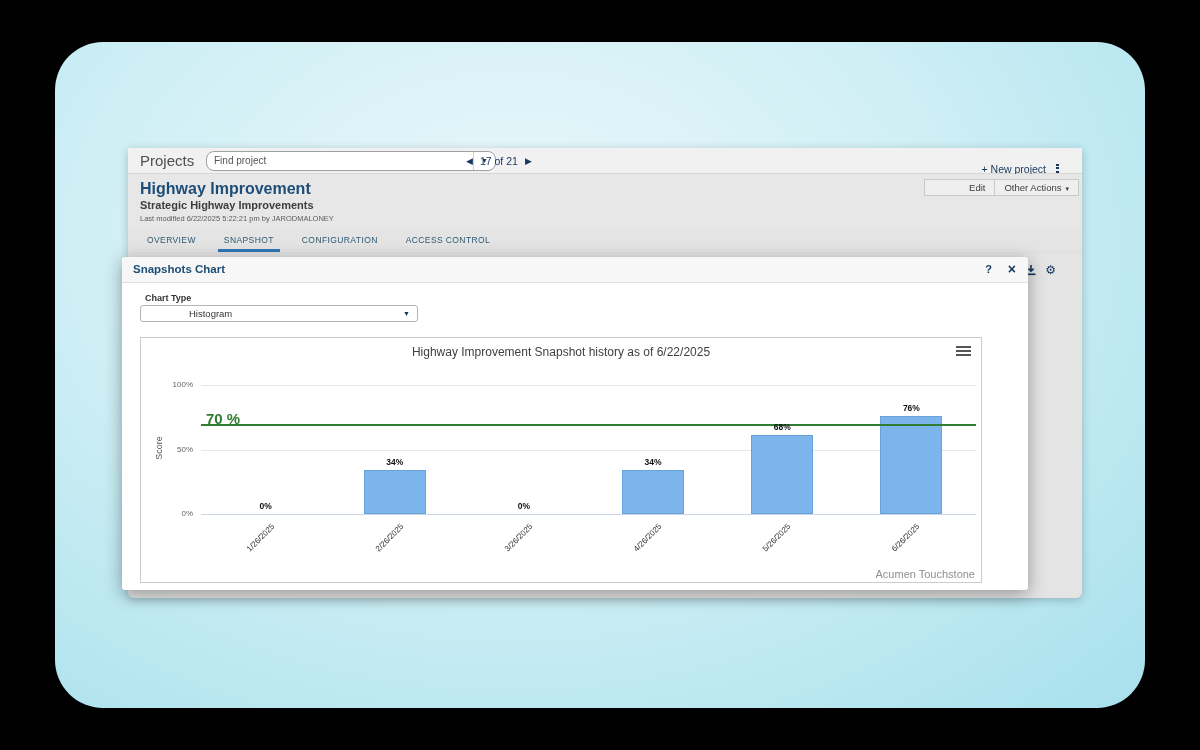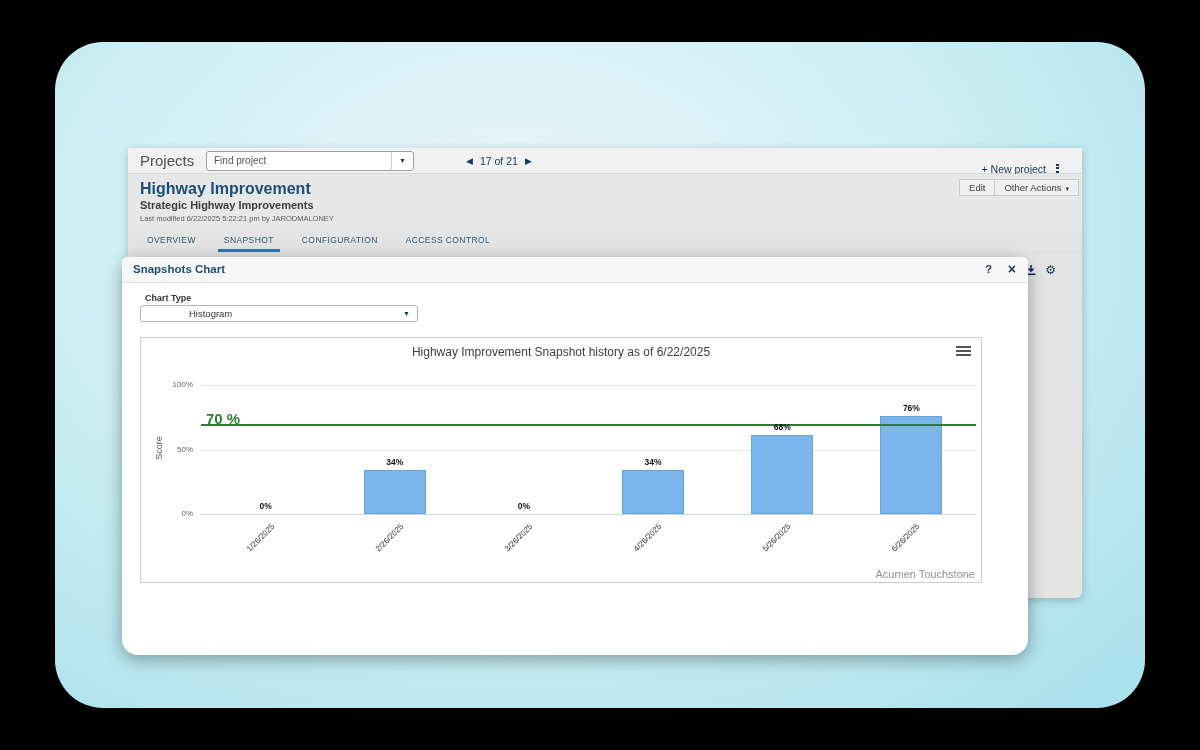--- a/index.html
+++ b/index.html
@@ -11,22 +11,22 @@
            background:radial-gradient(ellipse at 42% 30%, #ebf8fb 0%, #cfeff5 48%, #a7e0ec 100%); }
 
   
   .window { position:absolute; left:73px; top:106px; width:954px; height:450px;
             background:#e4e4e4; border-radius:2px 2px 6px 6px;
             box-shadow:0 2px 10px rgba(0,0,0,.22); }
   .topbar { position:absolute; left:0; top:0; width:100%; height:26px;
             background:#f1f1f1; border-bottom:1px solid #d7d7d7; }
   .app-title { position:absolute; left:12px; top:0; line-height:26px;
                font-size:15px; color:#4f4f4f; }
-  .combobox { position:absolute; left:78px; top:3px; width:208px; height:20px;
-              background:#fff; border:1px solid #9aa0a6; border-radius:3px;
+  .combobox { position:absolute; left:78px; top:3px; width:290px; height:20px;
+              background:#fff; border:1px solid #9aa0a6; border-radius:8px;
               font-size:10px; color:#555; }
   .combobox .cb-text { position:absolute; left:7px; top:0; line-height:18px; }
   .combobox .cb-arrow { position:absolute; right:0; top:0; width:22px; height:18px;
               border-left:1px solid #cfcfcf; text-align:center; line-height:18px;
               font-size:7px; color:#17365d; }
   .pager { position:absolute; left:338px; top:0; height:26px; line-height:26px;
            font-size:10.5px; color:#17365d; display:flex; gap:7px; align-items:center; }
   .pager .arrow { font-size:9px; cursor:default; }
   .topbar-right { position:absolute; right:11px; top:8px; height:26px; line-height:26px;
                   display:flex; gap:10px; align-items:center; }
@@ -34,39 +34,39 @@
   .list-icon { display:inline-block; width:15px; height:11px; }
   .list-icon .row { height:2px; margin-bottom:1.5px; display:flex; gap:2px; }
   .list-icon .dot { width:3px; height:2px; background:#17365d; }
   .list-icon .bar { flex:1; height:2px; background:#17365d; }
 
   .project-band { position:absolute; left:0; top:26px; width:100%; height:55px; background:#e7e7e7; }
   .proj-title { position:absolute; left:12px; top:6px; font-size:16px; font-weight:bold; color:#1d4e79; }
   .proj-sub   { position:absolute; left:12px; top:25px; font-size:11px; font-weight:600; color:#3d3d3d; }
   .proj-mod   { position:absolute; left:12px; top:40px; font-size:7.5px; color:#5c5c5c; }
   .actions { position:absolute; right:3px; top:5px; height:17px; display:flex;
-             border:1px solid #c9c9c9; background:#efefef; font-size:9.5px; color:#3c3c3c; }
+             border:1px solid #c9c9c9; background:#efefef; font-size:9.5px; color:#3c3c3c;padding-left:35px; }
   .actions .act { padding:0 9px; line-height:15px; cursor:default; }
   .actions .sep { width:1px; background:#c9c9c9; }
   .actions .caret { font-size:7px; margin-left:4px; color:#3c3c3c; }
 
   .tabs { position:absolute; left:0; top:81px; width:100%; height:24px; display:flex;
           padding-left:5px; border-bottom:1px solid #dedede; }
   .tab { padding:0 14px; line-height:23px; font-size:8.5px; letter-spacing:.4px;
          color:#2f5872; cursor:default; position:relative; }
   .tab.active::after { content:""; position:absolute; left:8px; right:8px; bottom:0;
                        height:3px; background:#2e78b5; }
 
   .page-icons { position:absolute; right:26px; top:116px; display:flex; gap:8px; align-items:center; }
   .dl-icon svg { display:block; }
   .gear-icon { font-size:12px; color:#17365d; line-height:12px; }
 
   
-  .modal { position:absolute; left:67px; top:215px; width:906px; height:398px;
-           background:#fff; border-radius:16px; box-shadow:0 4px 18px rgba(0,0,0,.35); }
+  .modal { position:absolute; left:67px; top:215px; width:906px; height:333px;
+           background:#fff; border-radius:3px; box-shadow:0 4px 18px rgba(0,0,0,.35); }
   .modal-header { position:absolute; left:0; top:0; width:100%; height:26px;
                   background:#f7f7f7; border-bottom:1px solid #e0e0e0; border-radius:5px 5px 0 0; }
   .modal-title { position:absolute; left:11px; top:0; line-height:25px;
                  font-size:11.5px; font-weight:600; color:#1d4f76; }
   .modal-help  { position:absolute; right:36px; top:0; line-height:25px;
                  font-size:11px; font-weight:bold; color:#17365d; cursor:default; }
   .modal-close { position:absolute; right:12px; top:0; line-height:24px;
                  font-size:14px; font-weight:bold; color:#17365d; cursor:default; }
   .ct-label { position:absolute; left:23px; top:36px; font-size:9px; font-weight:bold; color:#333; }
   .ct-select { position:absolute; left:18px; top:48px; width:278px; height:17px;

